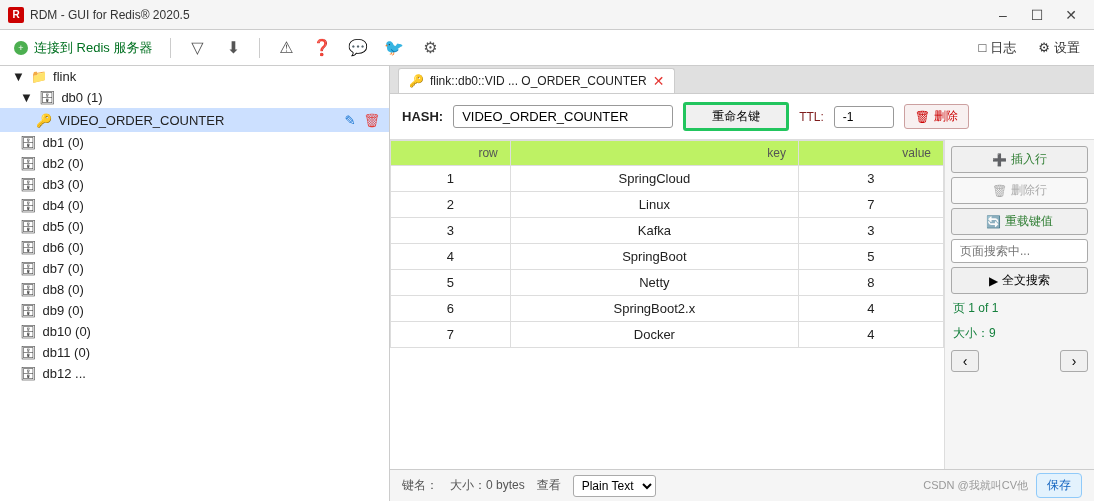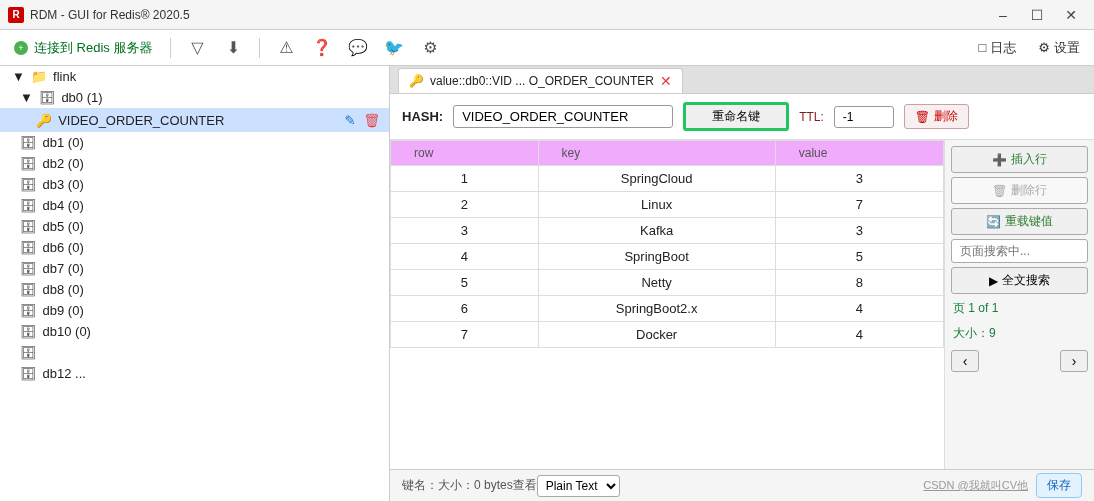--- a/index.html
+++ b/index.html
@@ -52,35 +52,35 @@
     .hash-name-input { border: 1px solid #999; border-radius: 3px; padding: 3px 8px; font-size: 13px; width: 220px; background: #fff; }
     .hash-btn { border: 3px solid #22c55e; background: #f0f0f0; border-radius: 3px; padding: 3px 26px; font-size: 12px; cursor: pointer; }
     .ttl-label { font-size: 12px; color: #7f1d1d; }
     .ttl-value { border: 1px solid #999; border-radius: 3px; padding: 3px 8px; font-size: 12px; width: 60px; background: #fff; }
     .delete-btn { background: #f8f0f0; border: 1px solid #cca0a0; border-radius: 3px; padding: 3px 10px; font-size: 12px; cursor: pointer; color: #c00; display: flex; align-items: center; gap: 4px; }
 
     
     .table-wrapper { display: flex; flex: 1; overflow: hidden; }
     .data-table { flex: 1; overflow-y: auto; }
     .data-table table { width: 100%; border-collapse: collapse; }
-    .data-table th { background: #f0abfc; border: 1px solid #ddd; padding: 5px 23px; font-size: 12px; font-weight: normal; color: #555; text-align: left; }
+    .data-table th { background: #bef264; border: 1px solid #ddd; padding: 5px 12px; font-size: 12px; font-weight: normal; color: #555; text-align: right; }
     .data-table td { border: 1px solid #ddd; padding: 5px 12px; text-align: center; font-size: 13px; background: #fff; }
 
     
     .right-panel { width: 150px; background: #f5f5f5; border-left: 1px solid #ddd; display: flex; flex-direction: column; gap: 4px; padding: 6px 6px; }
     .rp-btn { border: 1px solid #aaa; background: #f0f0f0; border-radius: 3px; padding: 4px 8px; font-size: 12px; cursor: pointer; text-align: center; display: flex; align-items: center; justify-content: center; gap: 4px; }
     .rp-btn.green { color: #2e7d32; }
     .rp-btn.disabled { color: #aaa; background: #f8f8f8; cursor: default; }
     .rp-search { border: 1px solid #aaa; border-radius: 3px; padding: 4px 8px; font-size: 12px; width: 100%; background: #fff; color: #aaa; }
     .rp-info { font-size: 12px; color: #15803d; padding: 2px 2px; }
     .rp-nav { display: flex; justify-content: space-between; padding: 2px 0; }
     .rp-nav-btn { border: 1px solid #aaa; background: #f0f0f0; border-radius: 3px; width: 28px; height: 22px; cursor: pointer; display: flex; align-items: center; justify-content: center; font-size: 14px; }
 
     
-    .bottom-bar { height: 32px; background: #f5f5f5; border-top: 1px solid #ccc; display: flex; align-items: center; padding: 0 12px; font-size: 12px; color: #555; }
+    .bottom-bar { height: 32px; background: #f5f5f5; border-top: 1px solid #ccc; display: flex; align-items: center; padding: 0 12px; gap: 12px; font-size: 12px; color: #555; }
     .bottom-bar-select { border: 1px solid #aaa; border-radius: 3px; padding: 2px 4px; font-size: 12px; background: #fff; }
     .bottom-bar-right { margin-left: auto; display: flex; align-items: center; gap: 8px; }
     .save-btn { background: #e3f2fd; border: 1px solid #90caf9; border-radius: 4px; padding: 3px 10px; font-size: 12px; cursor: pointer; color: #1565c0; }
 
     
     ::-webkit-scrollbar { width: 8px; height: 8px; }
     ::-webkit-scrollbar-track { background: #f0f0f0; }
     ::-webkit-scrollbar-thumb { background: #bbb; border-radius: 4px; }
   </style>
 </head>
@@ -182,33 +182,34 @@
     <div class="sidebar-item indent-1">
       <span>🗄</span>
       <span class="sidebar-item-label">db9 (0)</span>
     </div>
     <div class="sidebar-item indent-1">
       <span>🗄</span>
       <span class="sidebar-item-label">db10 (0)</span>
     </div>
     <div class="sidebar-item indent-1">
       <span>🗄</span>
+      <span class="sidebar-item-label">db11 (0)</span>
     </div>
     <div class="sidebar-item indent-1">
       <span>🗄</span>
       <span class="sidebar-item-label">db12 ...</span>
     </div>
   </div>
 
   <div class="content">
 
     <div class="tab-bar">
       <div class="tab">
         <span style="color:#f5a623;">🔑</span>
-        <span>value::db0::VID ... O_ORDER_COUNTER</span>
+        <span>flink::db0::VID ... O_ORDER_COUNTER</span>
         <span class="tab-close">✕</span>
       </div>
     </div>
 
     <div class="hash-editor">
       <div class="hash-header">
         <span class="hash-label">HASH:</span>
         <input class="hash-name-input" type="text" value="VIDEO_ORDER_COUNTER" style="">
         <button class="hash-btn">重命名键</button>
         <span class="ttl-label">TTL:</span>
@@ -303,19 +304,19 @@
       <div class="bottom-bar">
         <span>键名：</span>
         <span>大小：0 bytes</span>
         <span>查看</span>
         <select class="bottom-bar-select">
           <option>Plain Text</option>
           <option>JSON</option>
           <option>HEX</option>
         </select>
         <div class="bottom-bar-right">
-          <span style="color:#999; font-size:11px;text-decoration:underline;">CSDN @我就叫CV他</span>
+          <span style="color:#999; font-size:11px;">CSDN @我就叫CV他</span>
           <button class="save-btn">保存</button>
         </div>
       </div>
     </div>
   </div>
 </div>
 
 </body></html>

